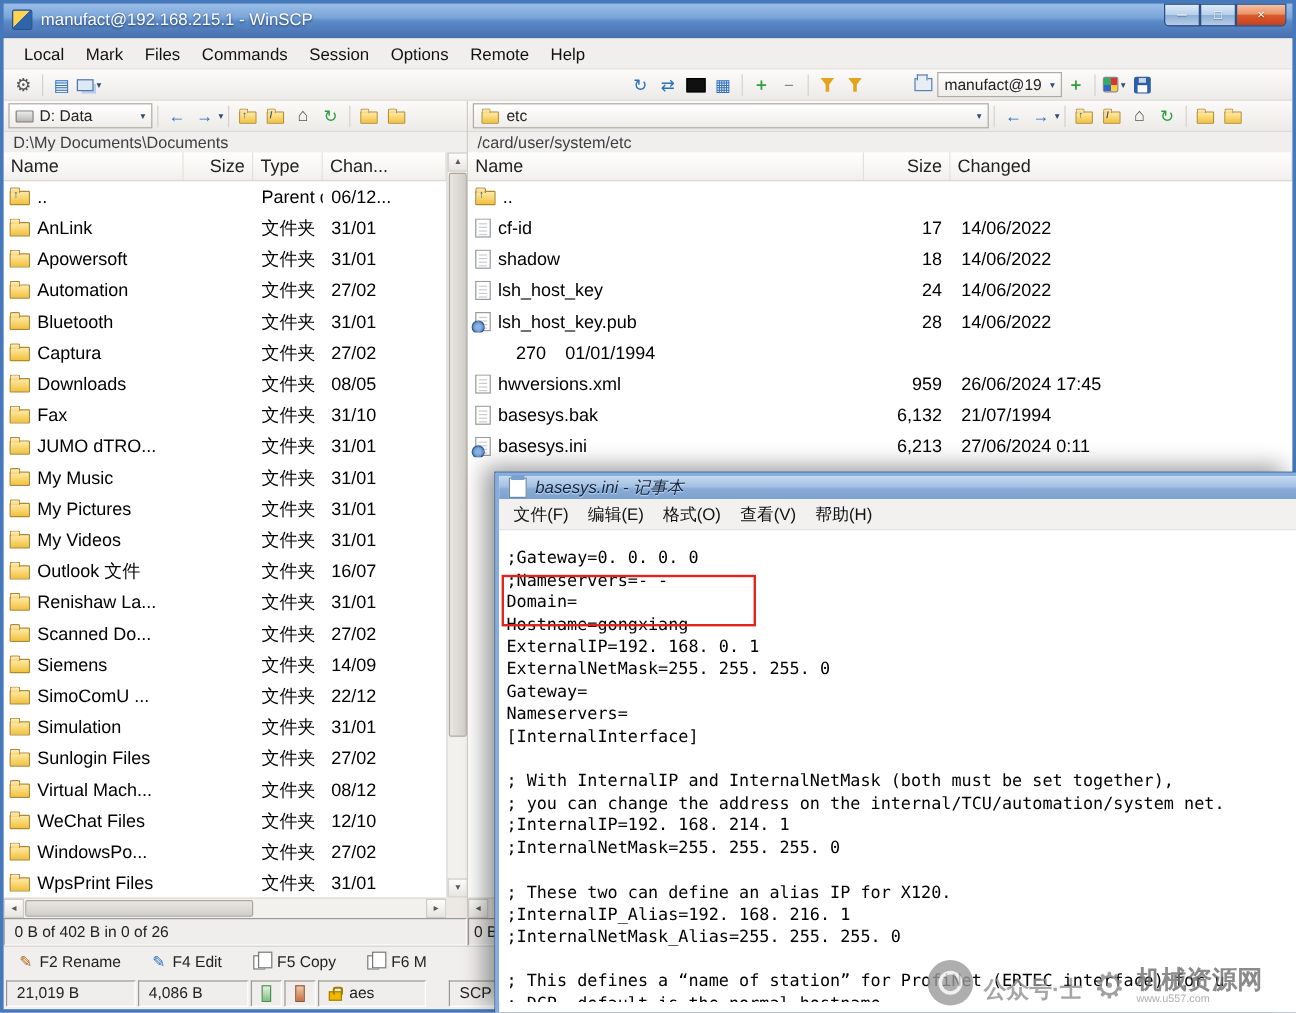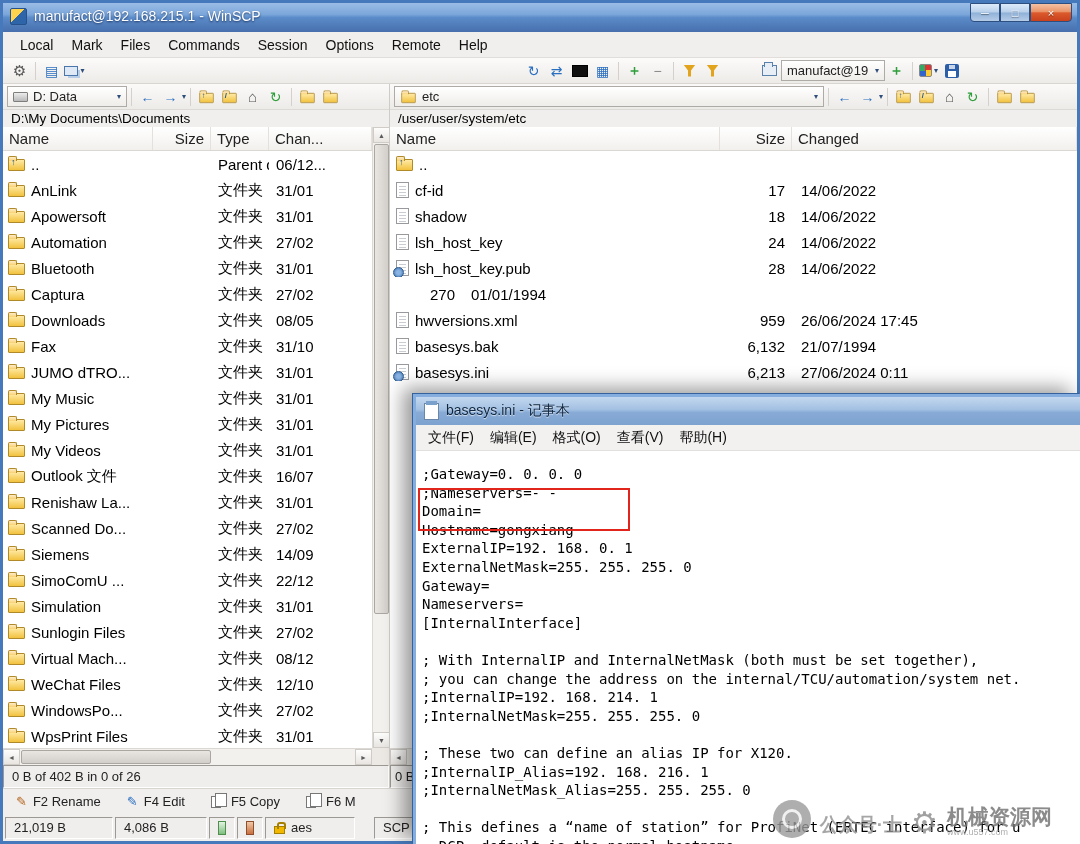--- a/index.html
+++ b/index.html
@@ -59,21 +59,21 @@
   .fdoc { position:relative; width:13px; height:16px; background:#fff; border:1px solid #97999c; flex:0 0 auto; }
   .fdoc::before { content:""; position:absolute; top:3px; left:2px; width:7px; height:1px; background:#c9ccd1;
     box-shadow:0 3px 0 #c9ccd1,0 6px 0 #c9ccd1,0 9px 0 #c9ccd1; }
   .fdoc.ini::after { content:""; position:absolute; bottom:-3px; left:-4px; width:9px; height:9px;
     background:radial-gradient(circle,#8ab4e4 30%,#3c6ea8 100%); border-radius:50%; border:1px solid #2c5a8f; }
 
   
   .dbar { position:absolute; top:84px; height:26px; background:linear-gradient(#fbfaf9,#ecebe8);
     display:flex; align-items:center; padding:0 4px; border-bottom:1px solid #ddd9d4; z-index:2; }
   .dbar.l { left:3px; width:387px; } .dbar.r { left:390px; right:3px; }
-  .pathbar { position:absolute; top:110px; height:17px; font-size:13.5px; color:#000000;
+  .pathbar { position:absolute; top:110px; height:17px; font-size:13.5px; color:#404040;
     padding:1px 8px; white-space:nowrap; overflow:hidden; z-index:2; }
   .pathbar.l { left:3px; width:387px; } .pathbar.r { left:390px; right:3px; }
 
   
   .hdr { position:absolute; top:127px; height:24px; display:flex; align-items:flex-start;
     background:linear-gradient(#fff,#f2f0ed); border-bottom:1px solid #dbd8d3; font-size:15px; color:#222; z-index:2; }
   .hdr.l { left:3px; width:369px; } .hdr.r { left:390px; right:3px; }
   .hc { height:100%; display:flex; align-items:center; padding:0 6px; border-right:1px solid #e4e1dc; white-space:nowrap; overflow:hidden; }
   .w-name{width:150px;} .w-size{width:58px; justify-content:flex-end;} .w-type{width:58px;} .w-chg{flex:1;}
   .w-rname{width:330px;} .w-rsize{width:72px; justify-content:flex-end;} .w-rchg{flex:1;}
@@ -117,22 +117,22 @@
     font-size:13px; display:flex; align-items:center; padding:0 8px; gap:6px; color:#222; }
   .qic1 { width:14px; height:14px; background:linear-gradient(#e4f2e4,#7fbf7f); border:1px solid #4e8f4e; }
   .qic2 { width:14px; height:14px; background:linear-gradient(#f0c9a8,#c96f3f); border:1px solid #8f4f2f; }
   .lock { width:11px; height:8px; background:#f2b800; border:1px solid #a57f00; position:relative; margin-top:4px; }
   .lock::before { content:""; position:absolute; top:-5px; left:2px; width:5px; height:5px; border:2px solid #a57f00; border-bottom:none; border-radius:3px 3px 0 0; }
 
   
   .notepad { position:absolute; left:413px; top:394px; width:667px; height:450px; z-index:10;
     border:3px solid #85aede; border-right:none; border-bottom:none; background:#fff;
     box-shadow:-1px -1px 0 #35619c, -10px -6px 18px rgba(0,0,0,.4); }
-  .np-title { height:28px; background:linear-gradient(180deg,#c3d8ef,#a3c0e2 45%,#88abd6 55%,#7da2cf);
-    display:flex; align-items:center; gap:7px; padding:0 8px; }
+  .np-title { height:19px; background:linear-gradient(180deg,#c3d8ef,#a3c0e2 45%,#88abd6 55%,#7da2cf);
+    display:flex; align-items:center; gap:7px; padding:0 8px;font-style:italic; }
   .np-ic { width:15px; height:17px; background:#fff; border:1px solid #6a87a8; position:relative; flex:0 0 auto; }
   .np-ic::before { content:""; position:absolute; top:-3px; left:1px; right:1px; height:4px; background:#7aa0cc; }
   .np-title-text { font-size:14px; color:#10263f; text-shadow:0 1px 1px rgba(255,255,255,.7); }
   .np-menu { height:26px; background:#f2f1f0; border-bottom:1px solid #e2e0de; display:flex; align-items:center; padding:0 4px; }
   .np-mi { padding:3px 8px; font-size:14px; color:#111; }
   .np-content { position:relative; height:393px; background:#fff; padding:14px 0 0 6px;
     font-family:"DejaVu Sans Mono","Liberation Mono",monospace; font-size:14px; color:#000; overflow:hidden; }
   .np-line { height:18.6px; line-height:18.6px; white-space:pre; }
   .np-redbox { position:absolute; left:2px; top:37px; width:212px; height:43px; border:2px solid #e1251d; }
 
@@ -307,21 +307,21 @@
     <div class="vr"></div>
     <div class="tbtn">
         <span class="fold sm"></span>
       </div>
     <div class="tbtn">
         <span class="fold sm"></span>
       </div>
   </div>
 
   <div class="pathbar l">D:\My Documents\Documents</div>
-  <div class="pathbar r">/user/user/system/etc</div>
+  <div class="pathbar r">/card/user/system/etc</div>
 
   <div class="hdr l">
     <span class="hc w-name">Name</span>
     <span class="hc w-size">Size</span>
     <span class="hc w-type">Type</span>
     <span class="hc w-chg">Chan...</span>
   </div>
   <div class="hdr r">
     <span class="hc w-rname">Name</span>
     <span class="hc w-rsize">Size</span>

